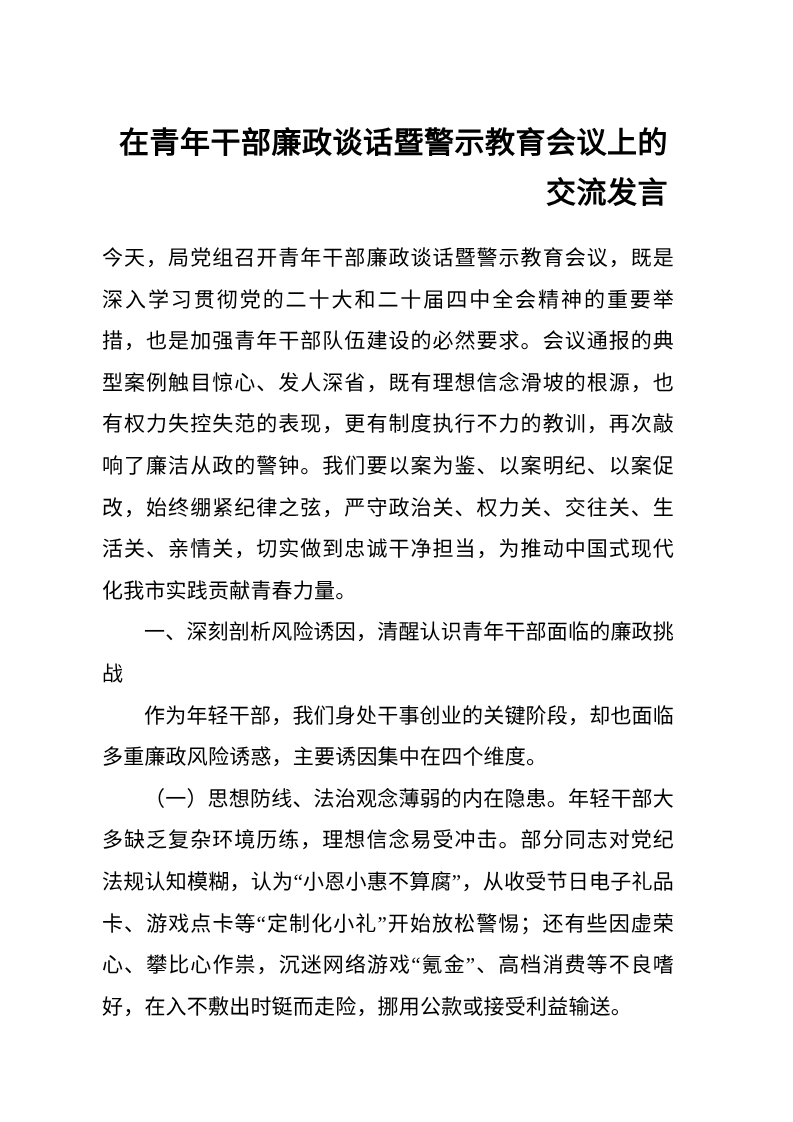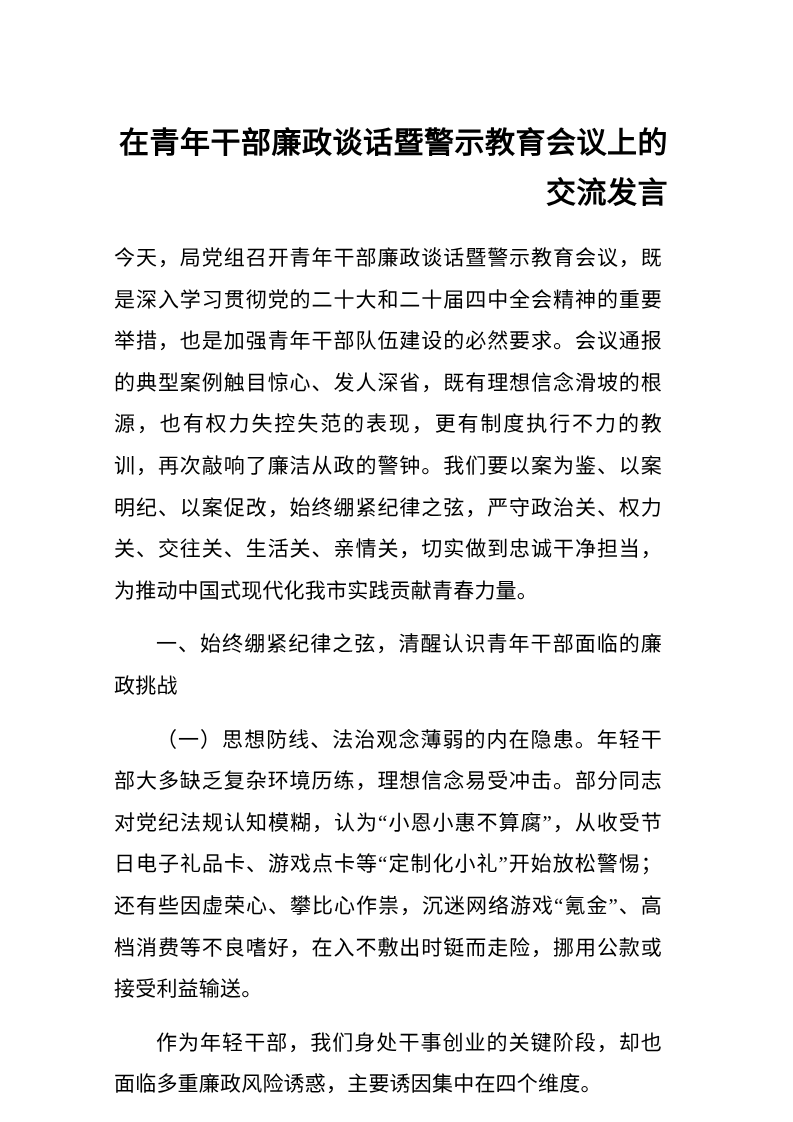--- a/index.html
+++ b/index.html
@@ -26,38 +26,38 @@
     font-size: 30px;
     line-height: 50px;
     letter-spacing: 0.5px;
     color: #000000;
   }
   .doc-body {
     margin-top: 20px;
     width: 572px;
   }
   .doc-body p {
-    margin: 12px;
+    margin: 0;
     font-size: 21px;
     line-height: 41.6px;
     letter-spacing: 0.2px;
     text-align: justify;
     text-justify: inter-ideograph;
     color: #000000;
     font-weight: 400;
   }
   .doc-body p.indent {
     text-indent: 2em;
   }
 </style>
 </head>
 <body>
 
 <div class="page">
   <div class="doc-title">在青年干部廉政谈话暨警示教育会议上的交流发言</div>
 
   <div class="doc-body">
     <p>今天，局党组召开青年干部廉政谈话暨警示教育会议，既是深入学习贯彻党的二十大和二十届四中全会精神的重要举措，也是加强青年干部队伍建设的必然要求。会议通报的典型案例触目惊心、发人深省，既有理想信念滑坡的根源，也有权力失控失范的表现，更有制度执行不力的教训，再次敲响了廉洁从政的警钟。我们要以案为鉴、以案明纪、以案促改，始终绷紧纪律之弦，严守政治关、权力关、交往关、生活关、亲情关，切实做到忠诚干净担当，为推动中国式现代化我市实践贡献青春力量。</p>
-    <p class="indent">一、始终绷紧纪律之弦，清醒认识青年干部面临的廉政挑战</p>
+    <p class="indent">一、深刻剖析风险诱因，清醒认识青年干部面临的廉政挑战</p>
+    <p class="indent">作为年轻干部，我们身处干事创业的关键阶段，却也面临多重廉政风险诱惑，主要诱因集中在四个维度。</p>
     <p class="indent">（一）思想防线、法治观念薄弱的内在隐患。年轻干部大多缺乏复杂环境历练，理想信念易受冲击。部分同志对党纪法规认知模糊，认为“小恩小惠不算腐”，从收受节日电子礼品卡、游戏点卡等“定制化小礼”开始放松警惕；还有些因虚荣心、攀比心作祟，沉迷网络游戏“氪金”、高档消费等不良嗜好，在入不敷出时铤而走险，挪用公款或接受利益输送。</p>
-    <p class="indent">作为年轻干部，我们身处干事创业的关键阶段，却也面临多重廉政风险诱惑，主要诱因集中在四个维度。</p>
   </div>
 </div>
 
 </body></html>

